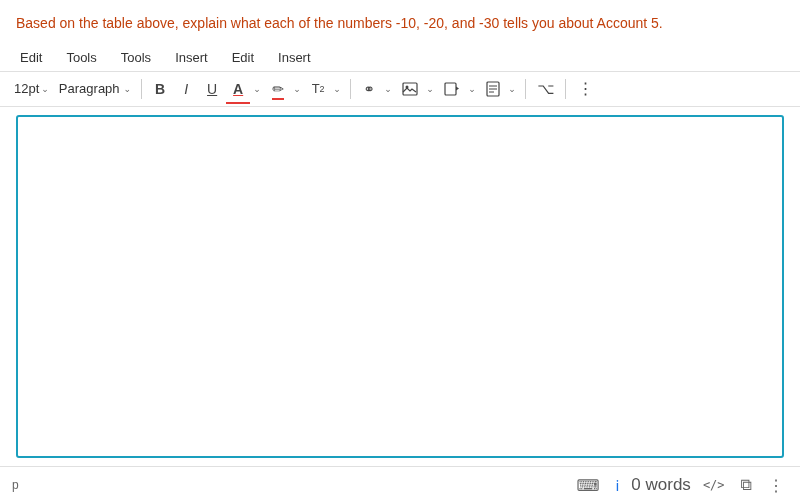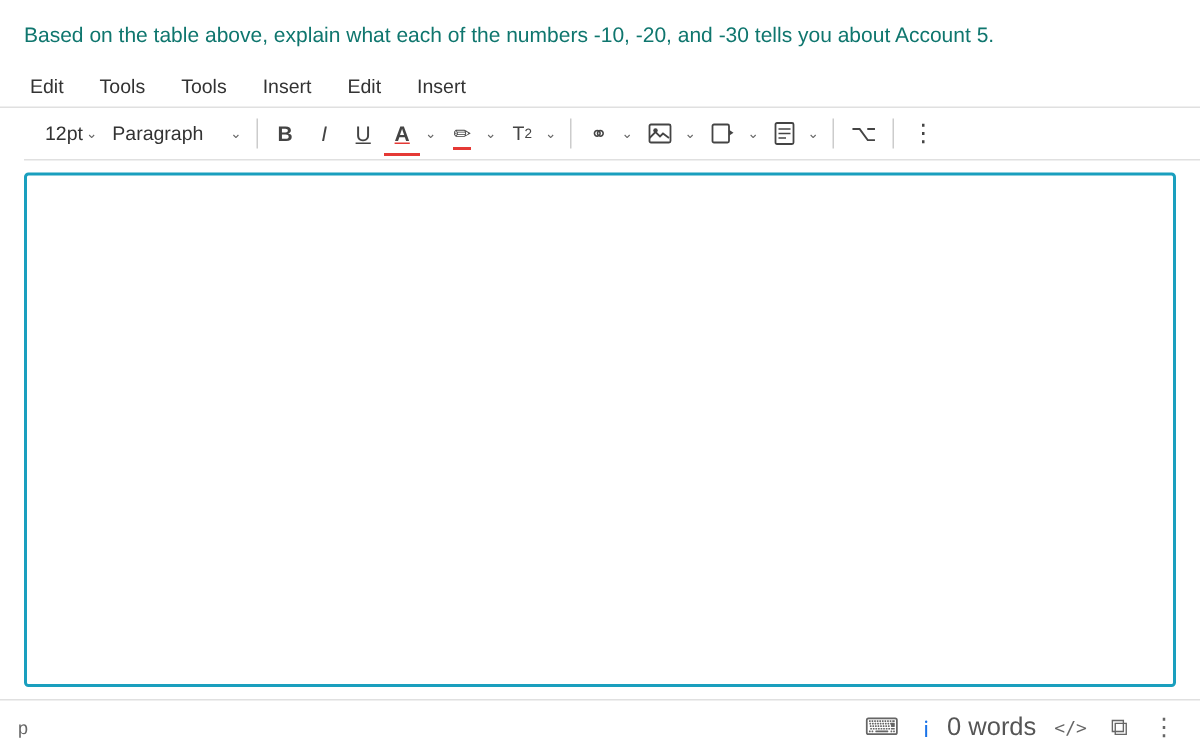--- a/index.html
+++ b/index.html
@@ -13,21 +13,21 @@
       background: #ffffff;
       width: 800px;
       height: 503px;
       overflow: hidden;
       display: flex;
       flex-direction: column;
     }
 
     .question-text {
       font-size: 14px;
-      color: #0f766e;
+      color: #c2410c;
       padding: 14px 16px 10px 16px;
       line-height: 1.4;
     }
 
     .menu-bar {
       display: flex;
       padding: 4px 16px;
       gap: 16px;
       border-bottom: 1px solid #e0e0e0;
     }
@@ -38,21 +38,20 @@
       cursor: pointer;
       padding: 2px 4px;
     }
 
     .toolbar {
       display: flex;
       align-items: center;
       padding: 4px 10px;
       gap: 2px;
       border-bottom: 1px solid #e0e0e0;
-      margin-left: 16px;
     }
 
     .toolbar-divider {
       width: 1px;
       height: 20px;
       background: #ccc;
       margin: 0 4px;
     }
 
     .toolbar-btn {
@@ -97,21 +96,21 @@
     }
 
     .paragraph-selector {
       display: flex;
       align-items: center;
       font-size: 13px;
       color: #333;
       cursor: pointer;
       padding: 2px 4px;
       border-radius: 3px;
-      gap: 18px;
+      gap: 4px;
     }
 
     .chevron {
       font-size: 9px;
       color: #666;
     }
 
     .editor-area {
       flex: 1;
       margin: 8px 16px;

